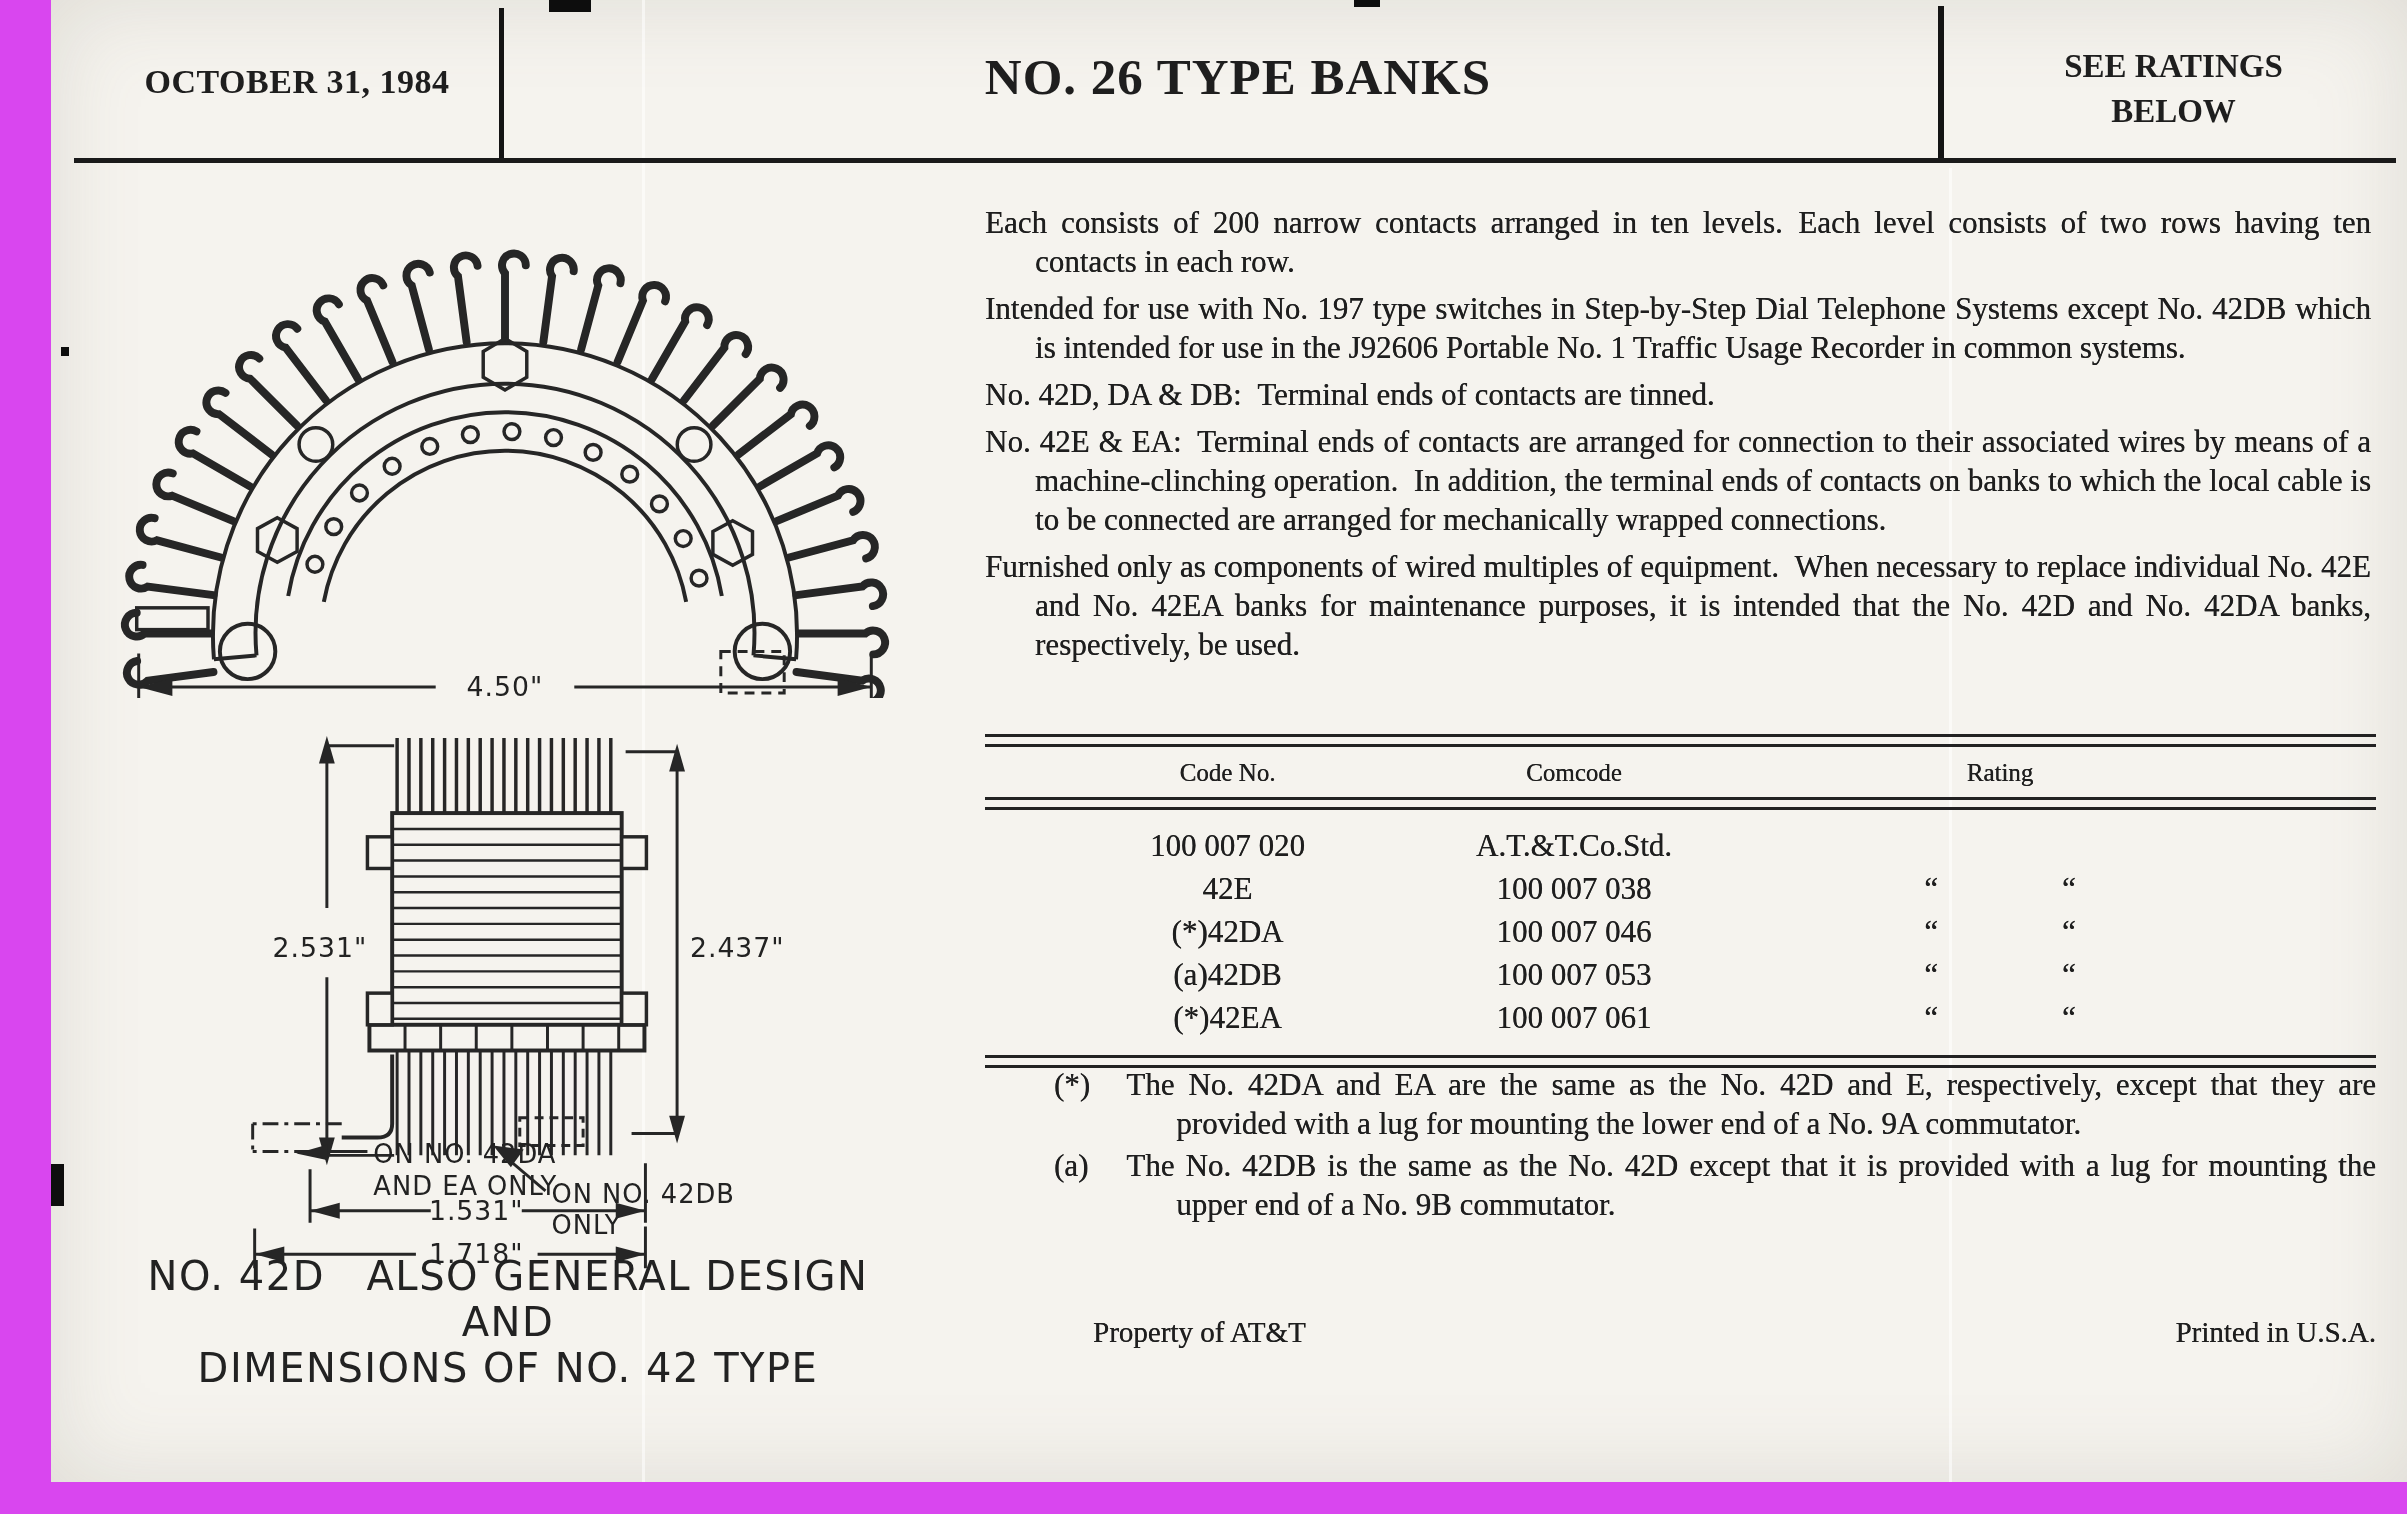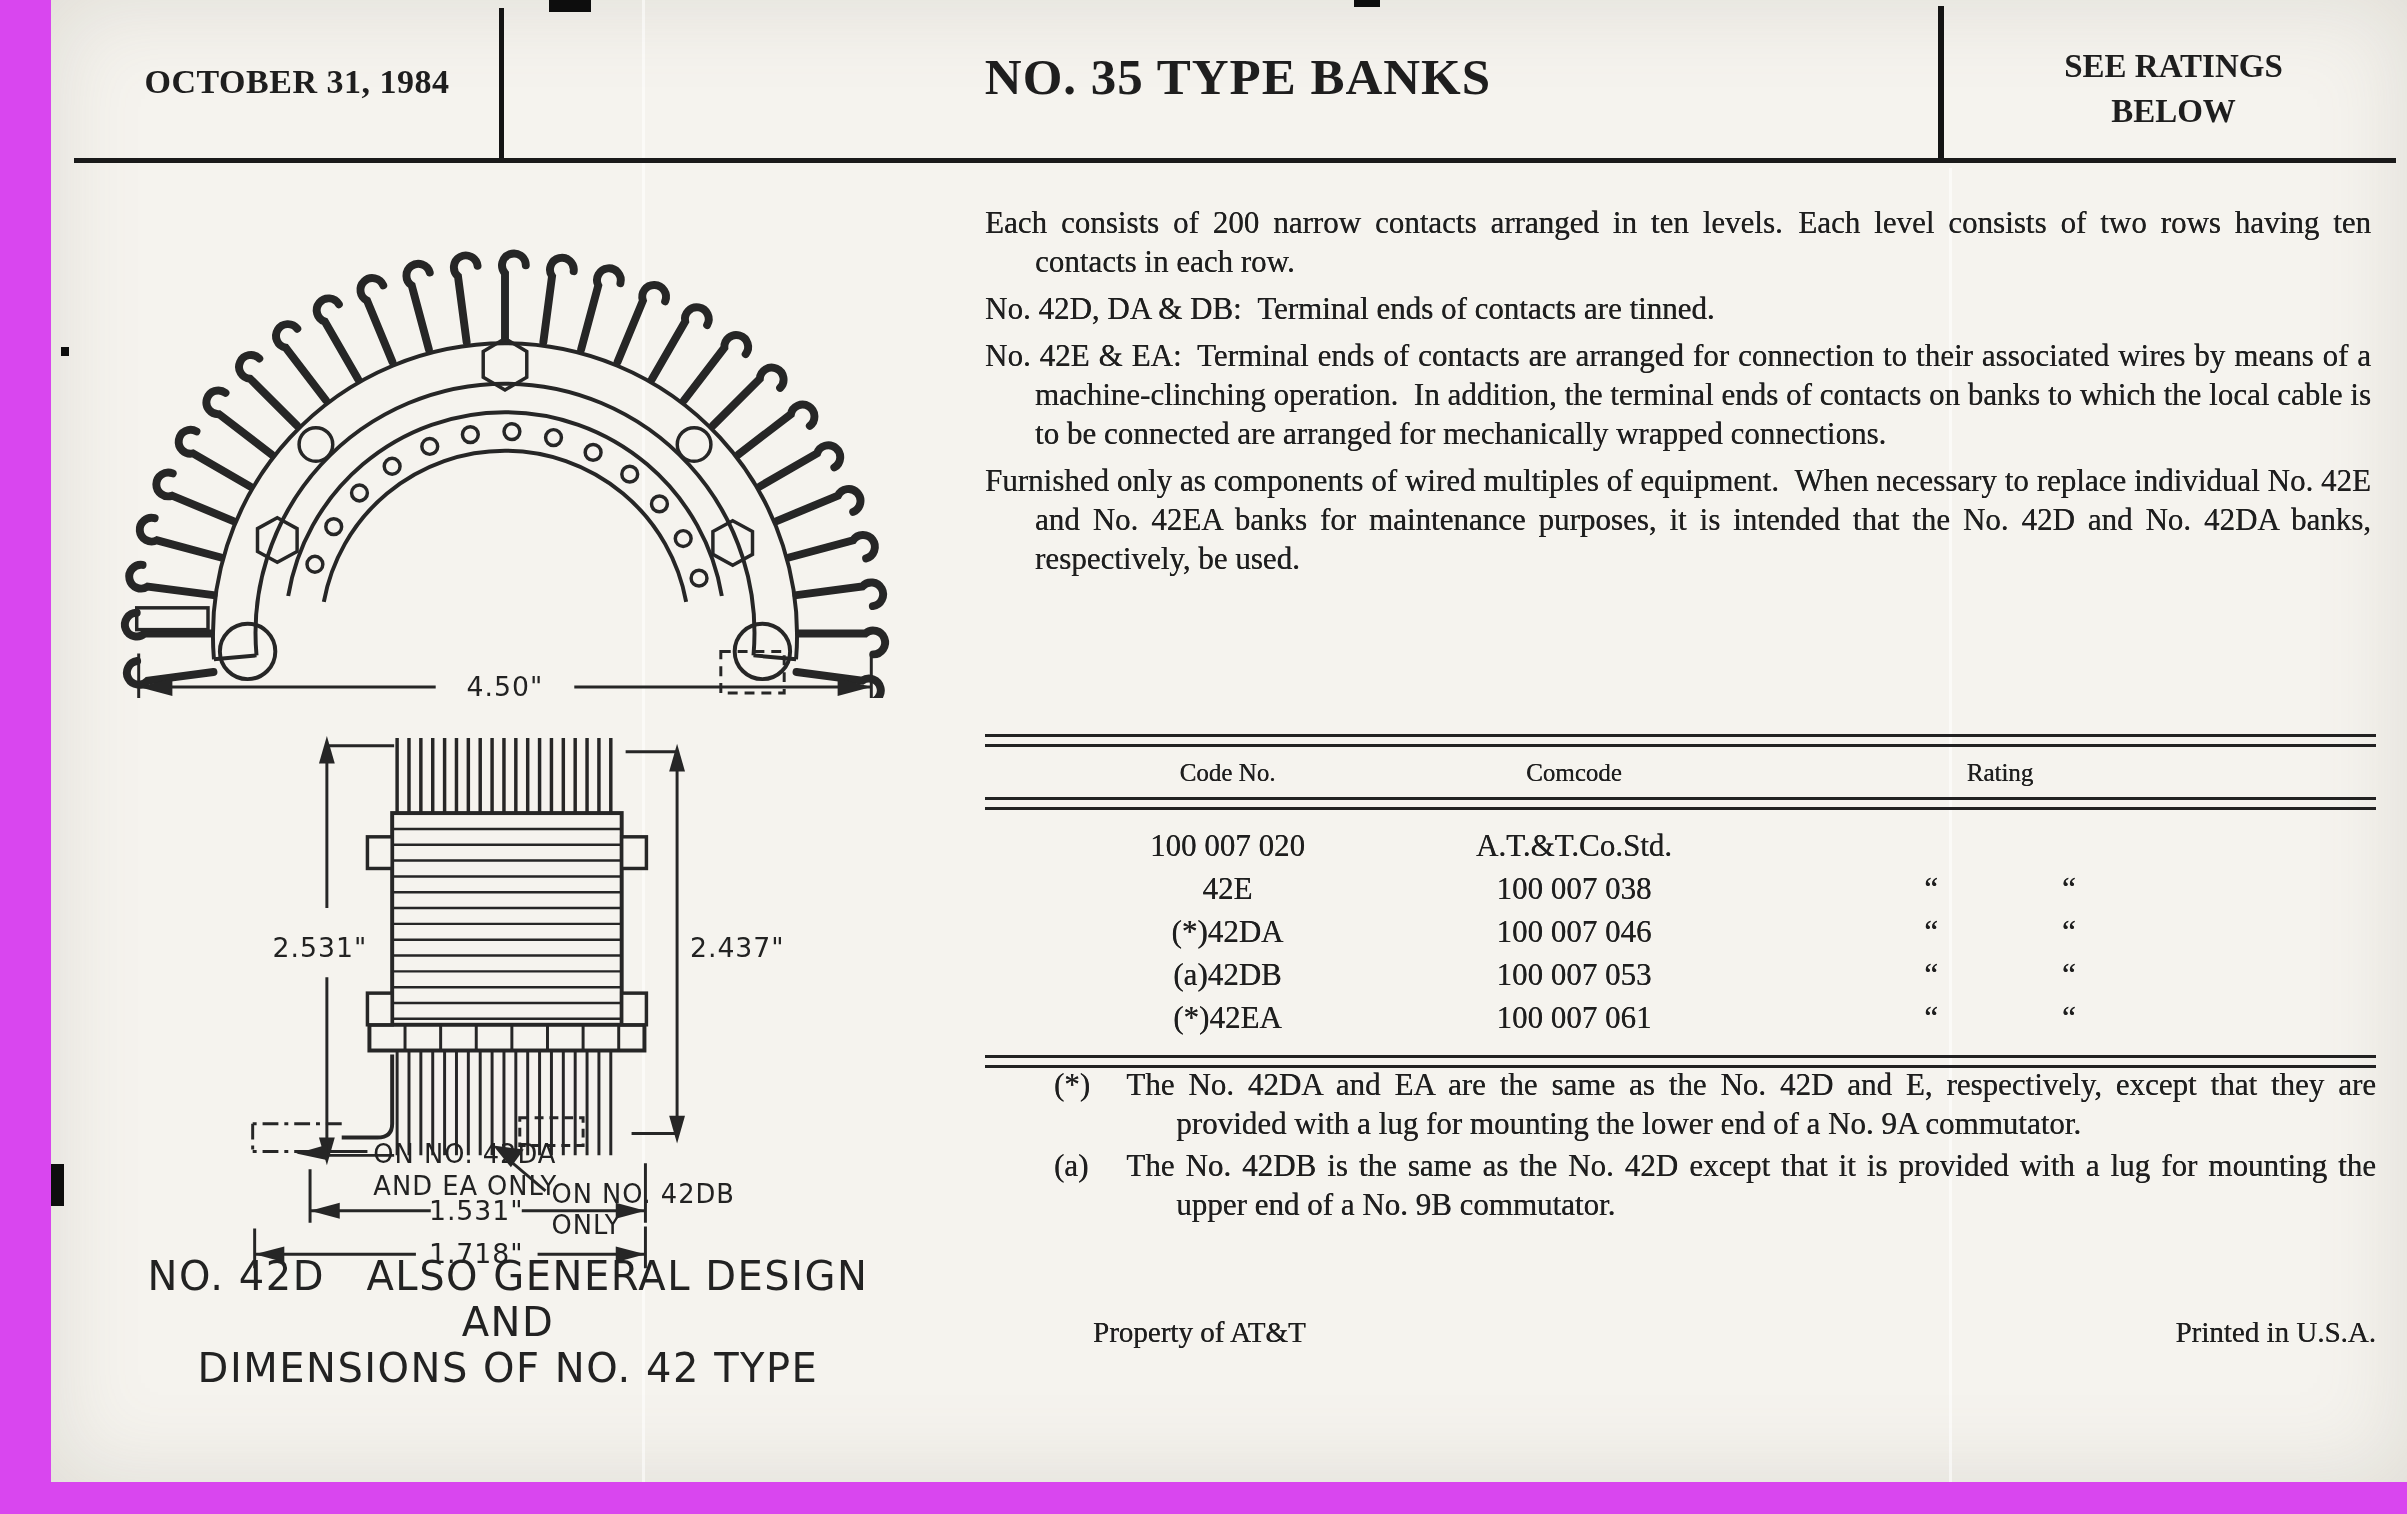--- a/index.html
+++ b/index.html
@@ -63,21 +63,21 @@
   <div class="paper"></div>
 
   <div class="artifact" style="left:549px;top:0;width:42px;height:12px;"></div>
   <div class="artifact" style="left:1354px;top:0;width:26px;height:7px;"></div>
   <div class="artifact" style="left:51px;top:1164px;width:13px;height:42px;"></div>
   <div class="artifact" style="left:61px;top:347px;width:8px;height:9px;"></div>
   <div class="streak" style="left:642px;top:0;width:3px;height:1482px;"></div>
   <div class="streak" style="left:1949px;top:168px;width:3px;height:1314px;"></div>
 
   <div class="hdr-date">OCTOBER 31, 1984</div>
-  <div class="hdr-title">NO. 35 TYPE BANKS</div>
+  <div class="hdr-title">NO. 26 TYPE BANKS</div>
   <div class="hdr-ratings">
     <div>SEE RATINGS</div>
     <div>BELOW</div>
   </div>
   <div class="vdiv" style="left:499px;top:8px;width:5px;height:152px;"></div>
   <div class="vdiv" style="left:1938px;top:6px;width:6px;height:154px;"></div>
   <div class="hrule"></div>
 
   <svg class="draw" style="left:109px;top:188px;" width="792" height="510" viewBox="0 0 800 515">
     <defs>
@@ -216,20 +216,21 @@
     </g>
   </svg>
 
   <div class="caption">
     <div>NO. 42D ALSO GENERAL DESIGN AND</div>
     <div>DIMENSIONS OF NO. 42 TYPE</div>
   </div>
 
   <div class="right-col">
     <p class="para">Each consists of 200 narrow contacts arranged in ten levels. Each level consists of two rows having ten contacts in each row.</p>
+    <p class="para">Intended for use with No. 197 type switches in Step-by-Step Dial Telephone Systems except No. 42DB which is intended for use in the J92606 Portable No. 1 Traffic Usage Recorder in common systems.</p>
     <p class="para gap">No. 42D, DA &amp; DB: Terminal ends of contacts are tinned.</p>
     <p class="para gap">No. 42E &amp; EA: Terminal ends of contacts are arranged for connection to their associated wires by means of a machine-clinching operation. In addition, the terminal ends of contacts on banks to which the local cable is to be connected are arranged for mechanically wrapped connections.</p>
     <p class="para gap">Furnished only as components of wired multiples of equipment. When necessary to replace individual No. 42E and No. 42EA banks for maintenance purposes, it is intended that the No. 42D and No. 42DA banks, respectively, be used.</p>
 
     <div class="spec-table">
       <div class="dbl-rule"></div>
       <div class="t-head">
         <div>Code No.</div>
         <div>Comcode</div>
         <div>Rating</div>

